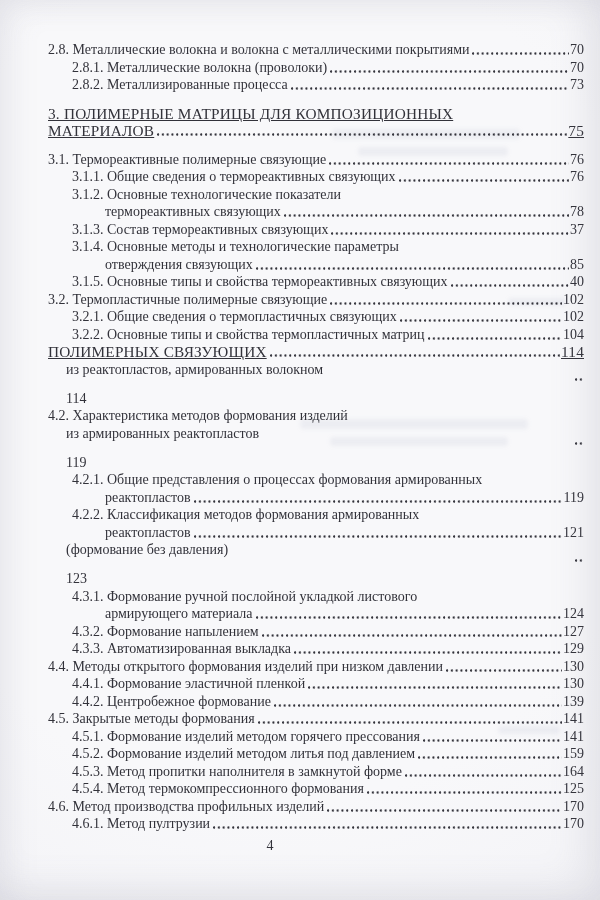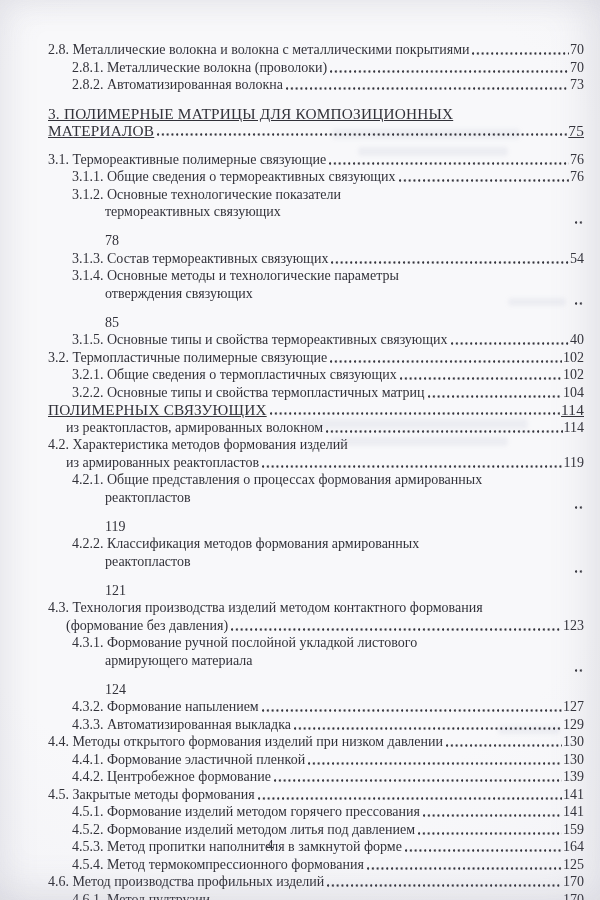--- a/index.html
+++ b/index.html
@@ -67,23 +67,23 @@
     margin: 0 1px 3.5px 3px;
     background-image: radial-gradient(circle at 1.1px 1.5px,
       var(--ink, #32323a) 0.95px, transparent 1.35px);
     background-size: 4.8px 3px;
     background-repeat: repeat-x;
   }
   
   .lv0 { font-size: 15.3px; letter-spacing: .2px; }
   .lv0.first, .lv0.cont { padding-left: 0; text-decoration: underline; }
   .lv1.first { padding-left: 0; }
-  .lv1.cont  { padding-left: 18px; }
+  .lv1.cont  { padding-left: 18px; flex-direction: column; }
   .lv2.first { padding-left: 24px; }
-  .lv2.cont  { padding-left: 57px; flex-direction: column; }
+  .lv2.cont  { padding-left: 57px; }
 
   .footer {
     position: absolute;
     left: 0;
     top: 837px;
     width: 540px;
     text-align: center;
     font-size: 14px;
     line-height: 17.5px;
   }
@@ -104,21 +104,21 @@
     <span class="t">2.8. Металлические волокна и волокна с металлическими покрытиями</span>
     <span class="dots"></span>
     <span class="pg">70</span>
   </div>
       <div class="row lv2 first">
     <span class="t">2.8.1. Металлические волокна (проволоки)</span>
     <span class="dots"></span>
     <span class="pg">70</span>
   </div>
       <div class="row lv2 first">
-    <span class="t">2.8.2. Автоматизированная волокна</span>
+    <span class="t">2.8.2. Металлизированные процесса</span>
     <span class="dots"></span>
     <span class="pg">73</span>
   </div>
       <div class="row lv0 first gap">
     <span class="t">3. ПОЛИМЕРНЫЕ МАТРИЦЫ ДЛЯ КОМПОЗИЦИОННЫХ</span>
 
   </div>
       <div class="row lv0 cont">
     <span class="t">МАТЕРИАЛОВ</span>
     <span class="dots"></span>
@@ -139,21 +139,21 @@
 
   </div>
       <div class="row lv2 cont">
     <span class="t">термореактивных связующих</span>
     <span class="dots"></span>
     <span class="pg">78</span>
   </div>
       <div class="row lv2 first">
     <span class="t">3.1.3. Состав термореактивных связующих</span>
     <span class="dots"></span>
-    <span class="pg">54</span>
+    <span class="pg">37</span>
   </div>
       <div class="row lv2 first">
     <span class="t">3.1.4. Основные методы и технологические параметры</span>
 
   </div>
       <div class="row lv2 cont">
     <span class="t">отверждения связующих</span>
     <span class="dots"></span>
     <span class="pg">85</span>
   </div>
@@ -207,24 +207,20 @@
   </div>
       <div class="row lv2 first">
     <span class="t">4.2.2. Классификация методов формования армированных</span>
 
   </div>
       <div class="row lv2 cont">
     <span class="t">реактопластов</span>
     <span class="dots"></span>
     <span class="pg">121</span>
   </div>
-      <div class="row lv1 first">
-    <span class="t">4.3. Технология производства изделий методом контактного формования</span>
-
-  </div>
       <div class="row lv1 cont">
     <span class="t">(формование без давления)</span>
     <span class="dots"></span>
     <span class="pg">123</span>
   </div>
       <div class="row lv2 first">
     <span class="t">4.3.1. Формование ручной послойной укладкой листового</span>
 
   </div>
       <div class="row lv2 cont">

